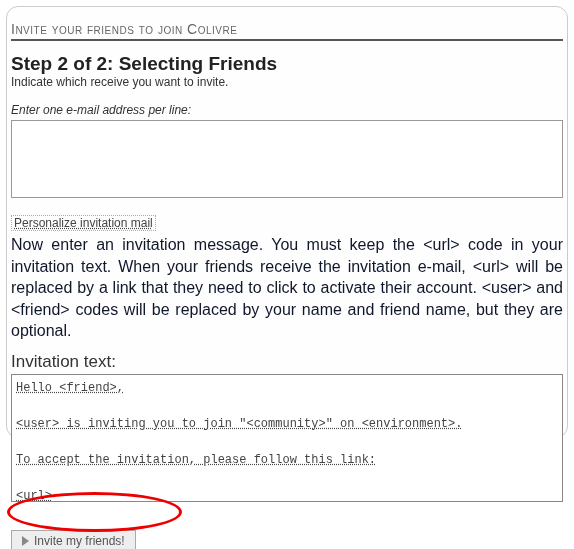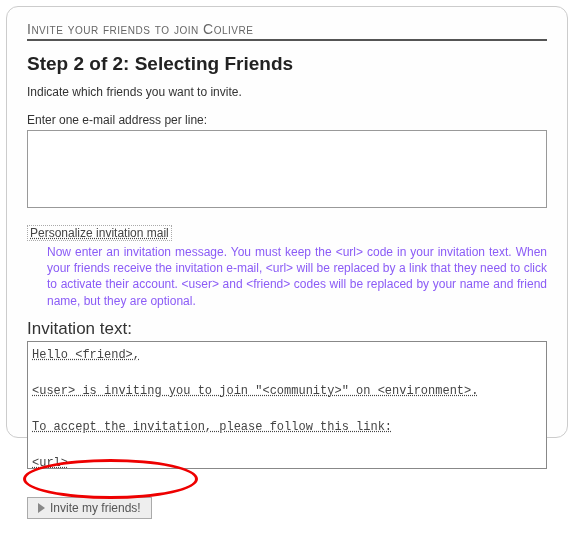--- a/index.html
+++ b/index.html
@@ -1,43 +1,43 @@
 <!DOCTYPE html>
 <html><head>
 <meta charset="utf-8">
 <style>
 * { box-sizing: border-box; margin: 0; padding: 0; }
 body { font-family: Verdana, Geneva, sans-serif; font-size: 12px; color: #333; background: #fff; width: 574px; height: 549px; overflow: hidden; }
-.panel { border: 1px solid #ccc; border-radius: 12px; margin: 6px; padding: 14px 20px; background: #fefefe; height: 432px; position: relative; }
+.panel { border: 1px solid #ccc; border-radius: 12px; margin: 6px; padding: 14px 4px; background: #fefefe; height: 432px; position: relative; }
 .secondary-title { font-variant: small-caps; font-size: 14px; color: #666; border-bottom: 2px solid #555; padding-bottom: 2px; margin-bottom: 12px; letter-spacing: 0.5px; }
-.main-title { font-size: 19px; font-weight: bold; color: #222; margin-bottom: 10px; }
+.main-title { font-size: 19px; font-weight: bold; color: #222; }
 .instruction { font-size: 12px; color: #333; margin-bottom: 14px; }
-.field-label { font-size: 12px; color: #333; margin-bottom: 3px; display: block; }
+.field-label { font-size: 12px; color: #333; margin-bottom: 3px; display: block; font-style: italic; }
 .email-input { width: 100%; height: 78px; border: 1px solid #999; background: #fff; font-family: inherit; font-size: 12px; padding: 4px; resize: none; margin-bottom: 14px; }
 .personalize-link { display: inline-block; font-size: 12px; color: #444; text-decoration: underline dotted; border: 1px dotted #aaa; padding: 0 2px; margin-bottom: 3px; cursor: pointer; }
-.help-text { font-size: 12px; color: #8b5cf6; line-height: 1.35; text-align: justify; margin-bottom: 10px; margin-left: 20px; }
+.help-text { font-size: 16px; color: #0f172a; line-height: 1.35; text-align: justify; margin-bottom: 10px; }
 .invitation-label { font-size: 17px; color: #333; margin-bottom: 2px; }
 .invitation-wrapper { position: relative; width: 100%; height: 128px; }
 .invitation-text { width: 100%; height: 128px; border: 1px solid #888; background: #fff; font-family: "Courier New", monospace; font-size: 12px; color: #444; padding: 4px 20px 4px 4px; resize: none; line-height: 1.5; text-decoration: underline dotted; overflow-y: scroll; }
 .invitation-text::-webkit-scrollbar { width: 16px; }
 .invitation-text::-webkit-scrollbar-track { background: #e8e8e8; }
 .invitation-text::-webkit-scrollbar-thumb { background: linear-gradient(to right, #b8d0f0, #8db0e0); border: 1px solid #7a9cc8; }
 .invitation-text::-webkit-scrollbar-button { background: #ddd; height: 16px; border: 1px solid #bbb; }
 .submit-row { position: relative; height: 40px; }
 .highlight-ellipse { position: absolute; left: -4px; top: -10px; width: 175px; height: 40px; border: 3px solid #e00; border-radius: 50%; pointer-events: none; }
 .submit-btn { background: #eee; border: 1px solid #aaa; padding: 3px 10px; font-size: 12px; color: #555; cursor: pointer; display: inline-flex; align-items: center; gap: 5px; margin-top: 28px; }
 .submit-btn .tri { display: inline-block; width: 0; height: 0; border-top: 5px solid transparent; border-bottom: 5px solid transparent; border-left: 7px solid #888; }
 </style>
 </head>
 <body>
 
 <div class="panel">
   <div class="secondary-title">Invite your friends to join Colivre</div>
   <div class="main-title">Step 2 of 2: Selecting Friends</div>
-  <div class="instruction">Indicate which friends you want to invite.</div>
+  <div class="instruction">Indicate which receive you want to invite.</div>
 
   <label class="field-label">Enter one e-mail address per line:</label>
   <textarea class="email-input" style=""></textarea>
 
   <span class="personalize-link">Personalize invitation mail</span>
   <div class="help-text">Now enter an invitation message. You must keep the &lt;url&gt; code in your invitation text. When your friends receive the invitation e-mail, &lt;url&gt; will be replaced by a link that they need to click to activate their account. &lt;user&gt; and &lt;friend&gt; codes will be replaced by your name and friend name, but they are optional.</div>
 
   <div class="invitation-label">Invitation text:</div>
   <div class="invitation-wrapper">
     <textarea class="invitation-text" style="">Hello &lt;friend&gt;,

